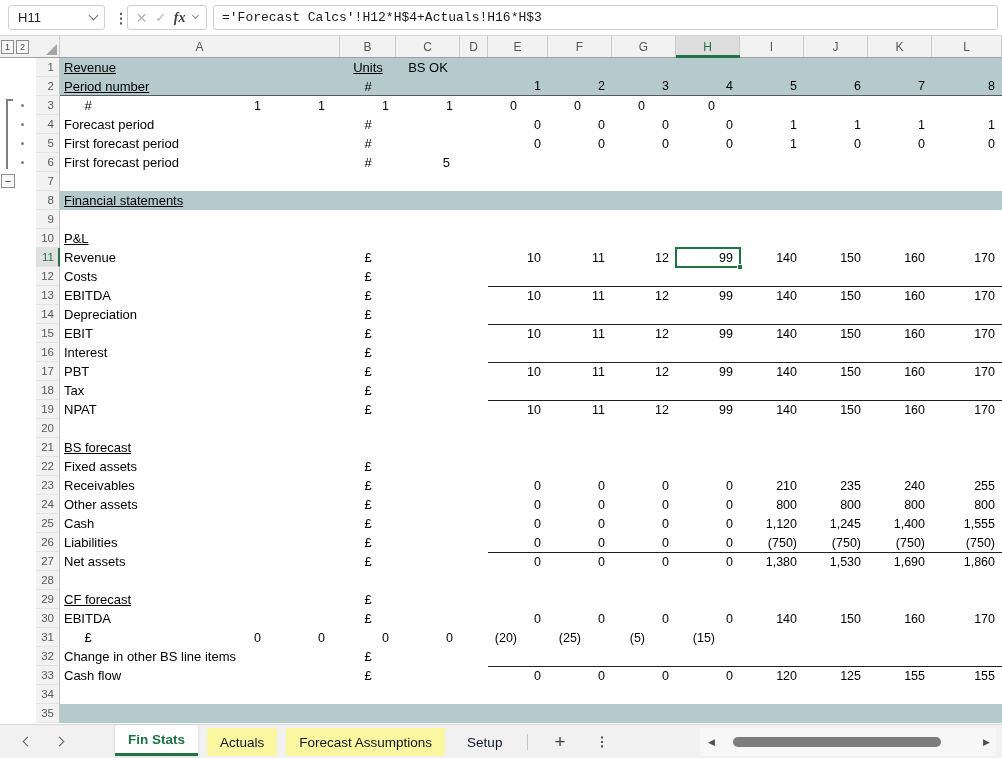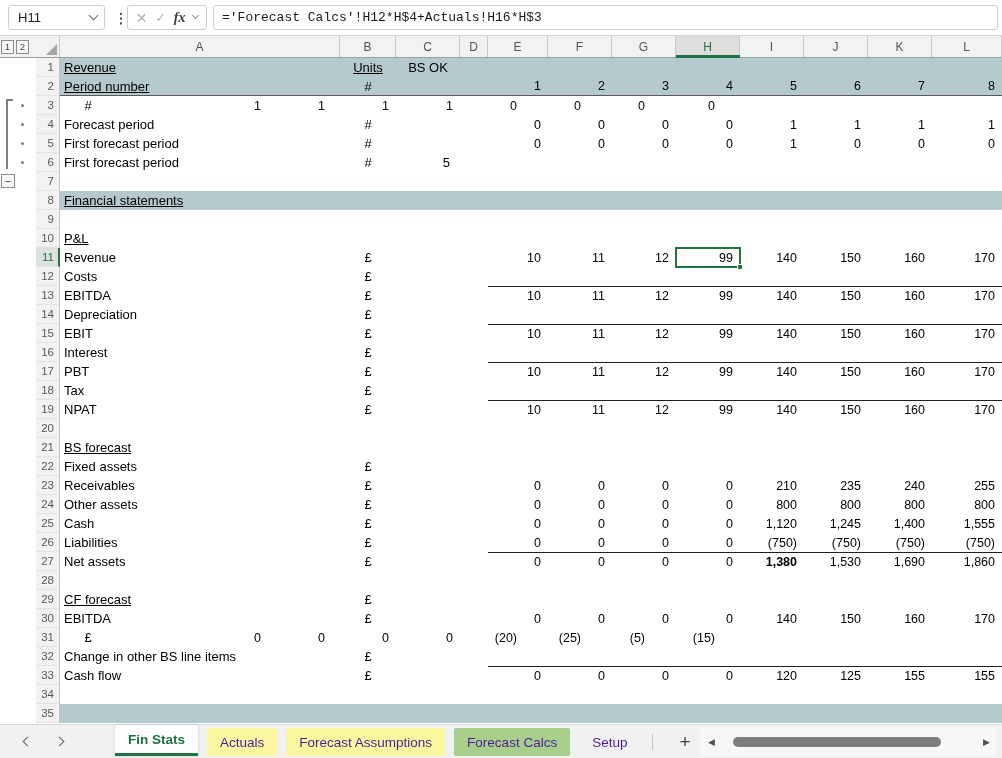--- a/index.html
+++ b/index.html
@@ -74,21 +74,21 @@
 
   
   .tabstrip { position:absolute; left:0; top:724px; width:1002px; height:34px; background:#f1f1f1;
               border-top:1px solid #d9d9d9; display:flex; align-items:center; }
   .tnav { width:16px; height:16px; display:flex; align-items:center; justify-content:center; }
   .chevL { width:7px; height:7px; border-left:1.6px solid #616161; border-bottom:1.6px solid #616161;
            transform:rotate(45deg); display:inline-block; }
   .chevR { width:7px; height:7px; border-right:1.6px solid #616161; border-top:1.6px solid #616161;
            transform:rotate(45deg); display:inline-block; }
   .tabs { display:flex; align-items:stretch; height:100%; margin-left:48px; gap:9px; }
-  .tab { display:flex; align-items:center; padding:0 13px; font-size:13.5px; color:#4c1d95;
+  .tab { display:flex; align-items:center; padding:0 13px; font-size:13.5px; color:#0f172a;
          height:28px; margin-top:3px; border-radius:2px; }
   .tab.active { background:#fff; color:#1e7145; font-weight:bold; height:31px; margin-top:0;
                 border-bottom:3px solid #217346; border-radius:3px 3px 0 0;
                 box-shadow:0 0 3px rgba(0,0,0,0.15); }
   .tsep { width:1px; height:16px; background:#c4c4c4; margin:0 0 0 12px; }
   .tplus { margin-left:26px; font-size:19px; color:#444; font-weight:normal; }
   .tmore { margin-left:30px; font-size:13px; color:#444; font-weight:bold; }
   .hscroll { position:absolute; left:700px; top:3px; width:296px; height:28px; background:#f7f7f7;
              display:flex; align-items:center; }
   .harr { font-size:9px; color:#4f4f4f; }
@@ -614,21 +614,21 @@
           <div class="rn">27</div>
           <div class="cells">
             <div class="c ca" style="width: 280px;">Net assets</div>
             <div class="c cmid" style="width: 56px;">£</div>
             <div class="c cmid" style="width: 64px;"></div>
             <div class="c " style="width: 28px;"></div>
             <div class="c cv tb" style="width: 60px;">0</div>
             <div class="c cv tb" style="width: 64px;">0</div>
             <div class="c cv tb" style="width: 64px;">0</div>
             <div class="c cv tb" style="width: 64px;">0</div>
-            <div class="c cv tb" style="width: 64px; font-weight: bold;">1,380</div>
+            <div class="c cv tb" style="width: 64px;">1,380</div>
             <div class="c cv tb" style="width: 64px;">1,530</div>
             <div class="c cv tb" style="width: 64px;">1,690</div>
             <div class="c cv tb" style="width: 70px;">1,860</div>
           </div>
         </div>
         <div class="r">
           <div class="gut"></div>
           <div class="rn">28</div>
           <div class="cells">
             <div class="c ca" style="width: 280px;"></div>
@@ -793,23 +793,20 @@
     <div class="tabs" id="tabs">
         <div class="tab active">
           <span>Fin Stats</span>
         </div>
         <div class="tab" style="background: rgb(251, 247, 160);">
           <span>Actuals</span>
         </div>
         <div class="tab" style="background: rgb(251, 247, 160);">
           <span>Forecast Assumptions</span>
         </div>
-        <div class="tab" style="background: rgb(169, 207, 141);">
-          <span>Forecast Calcs</span>
-        </div>
         <div class="tab">
           <span>Setup</span>
         </div>
       </div>
     <span class="tsep"></span>
     <span class="tplus">+</span>
     <span class="tmore">⋮</span>
     <div class="hscroll">
       <span class="harr" style="margin-left:8px">◀</span>
       <div class="htrack">

